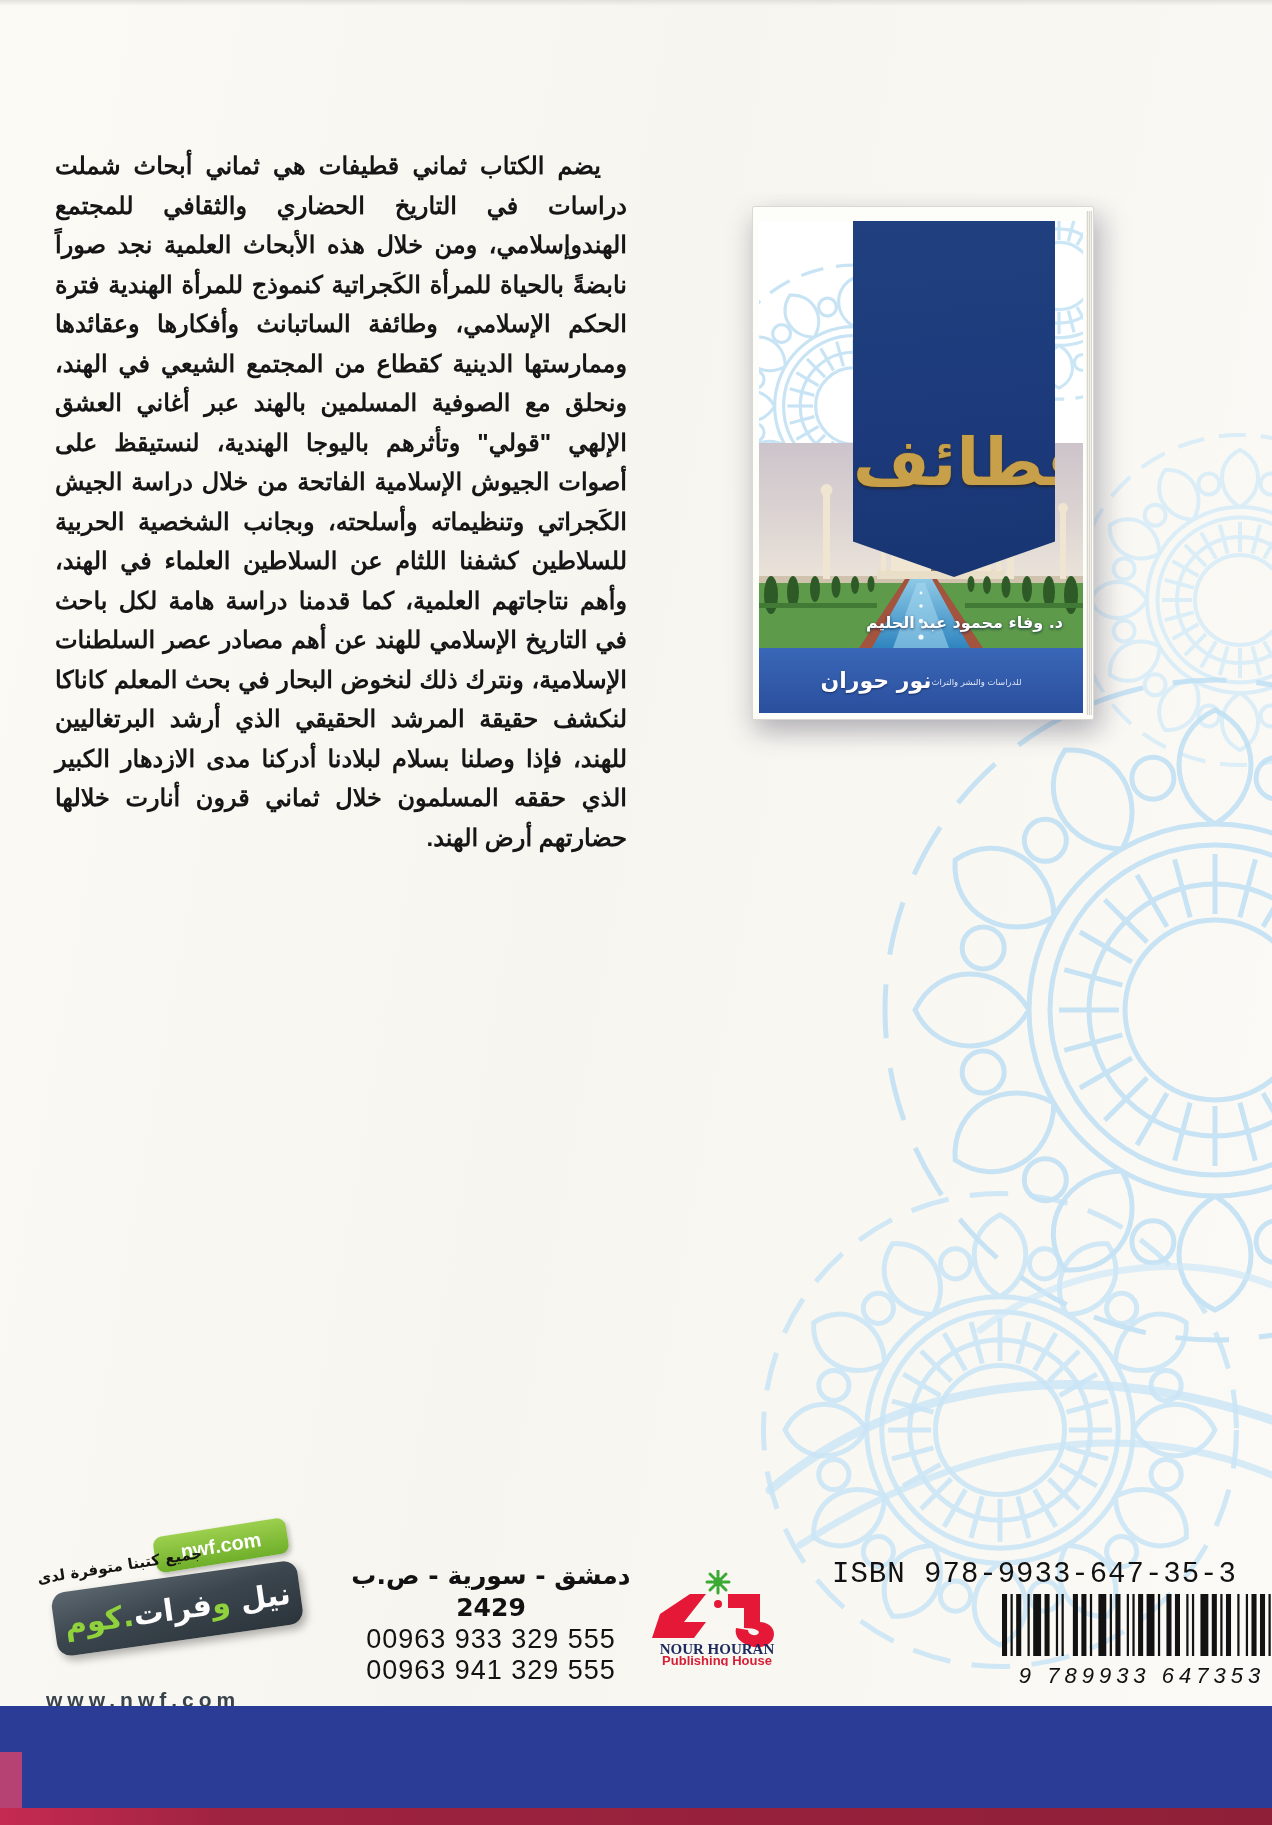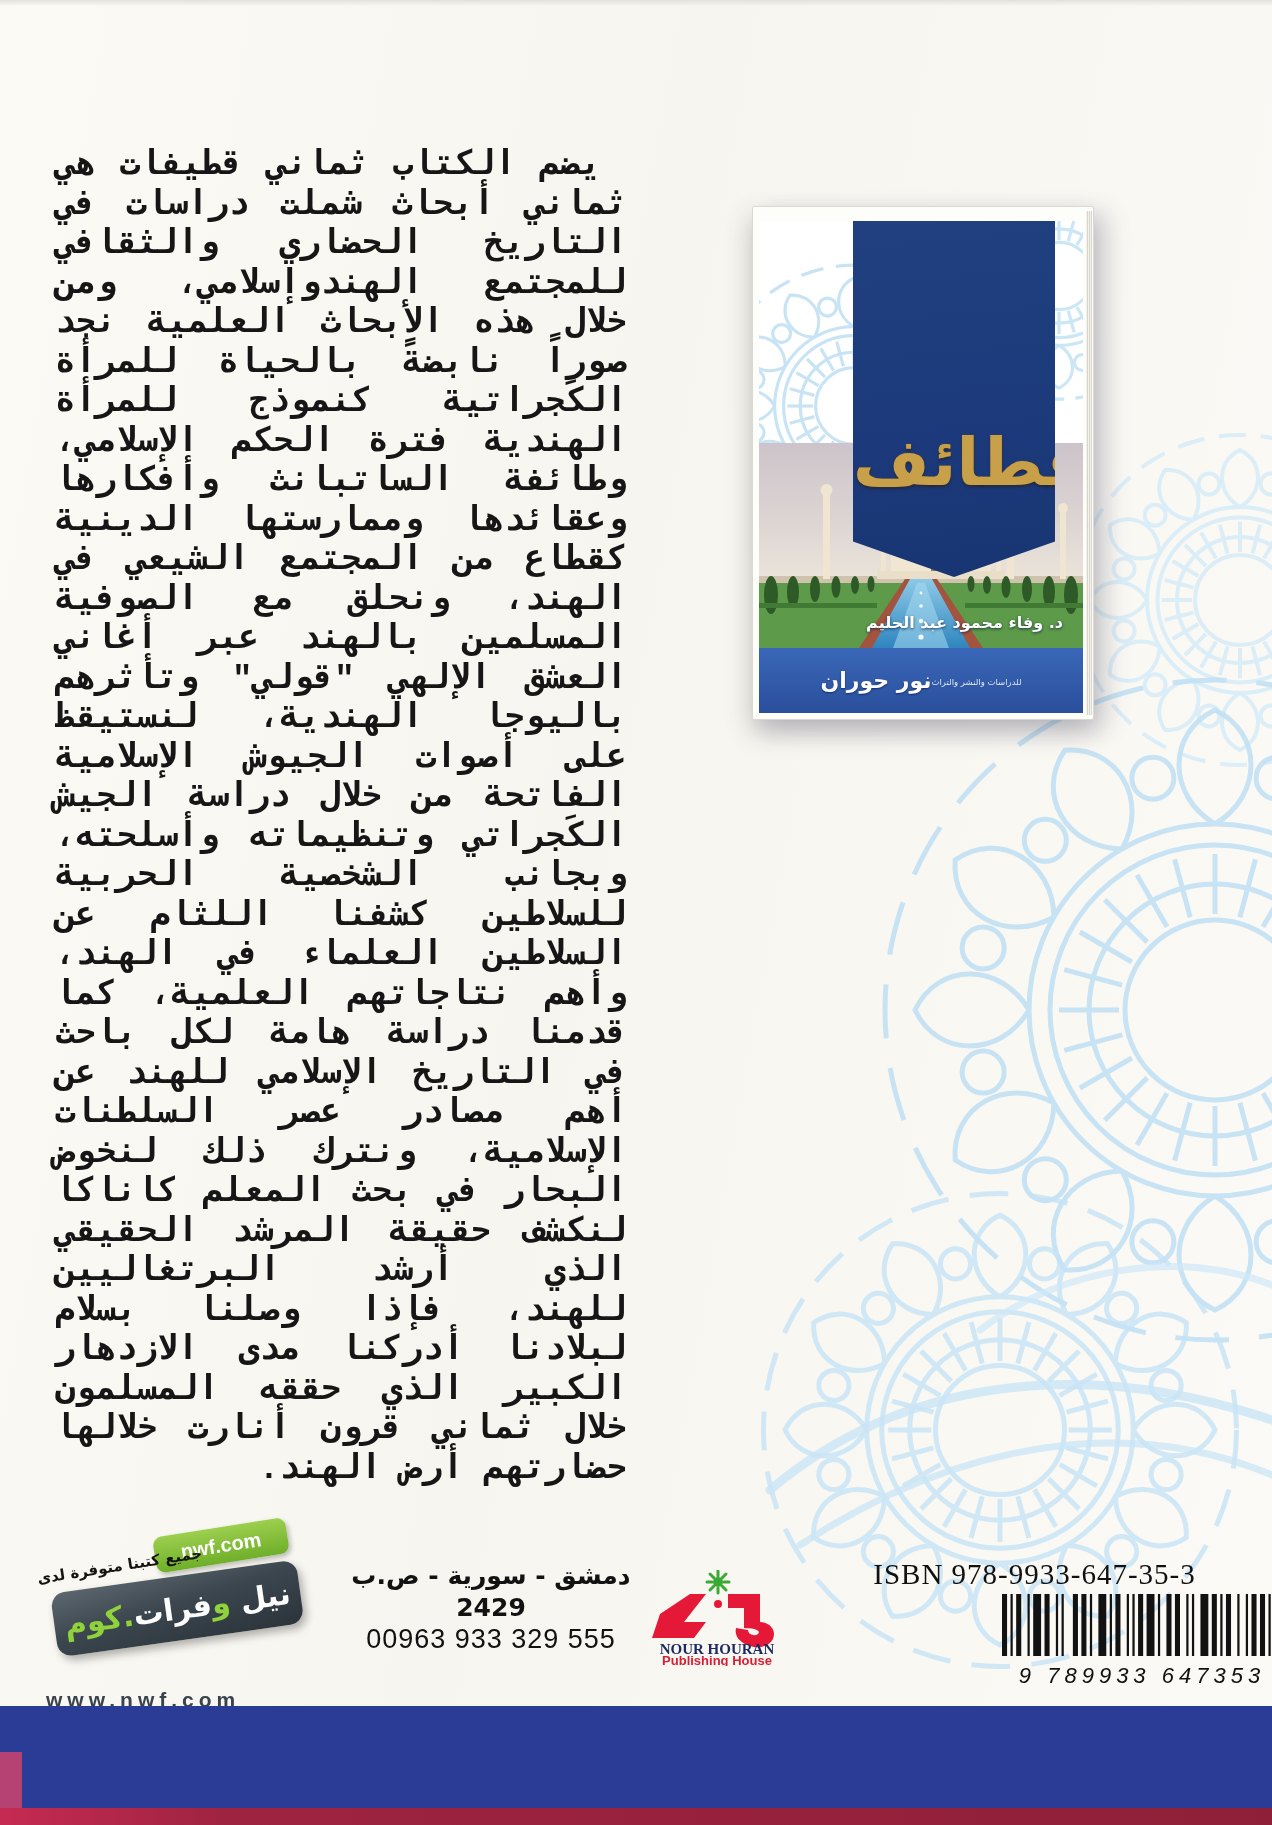--- a/index.html
+++ b/index.html
@@ -8,22 +8,22 @@
         background:linear-gradient(100deg,#fbfaf5 0%,#f7f5ef 45%,#fbfaf6 100%);}
   .page-top-edge{position:absolute;top:0;left:0;right:0;height:6px;
         background:linear-gradient(#e3e1db,rgba(255,255,255,0));}
 
   
   #decor-svg{position:absolute;top:0;left:0;width:1272px;height:1825px;pointer-events:none;}
 
   
   .synopsis{position:absolute;left:55px;top:146px;width:572px;height:1090px;
         direction:rtl;text-align:justify;text-align-last:right;
-        font-size:34px;font-weight:bold;line-height:39.5px;color:#161616;
-        text-indent:26px;font-family:Liberation Mono, monospace;}
+        font-size:24px;font-weight:bold;line-height:39.5px;color:#161616;
+        text-indent:26px;font-family:Liberation Sans, sans-serif;}
 
   
   .book-outer{position:absolute;left:752px;top:206px;width:340px;height:512px;
         background:#fdfdfa;border:1px solid #dbd8d1;border-radius:2px;
         box-shadow:0 12px 26px rgba(70,70,90,.30),14px 8px 24px rgba(90,90,110,.16);}
   .book-outer .fore-edge{position:absolute;right:1px;top:4px;bottom:4px;width:6px;
         background:repeating-linear-gradient(90deg,#f4f2ec 0 1px,#d8d5cc 1px 2px);}
   .cover{position:absolute;left:6px;top:14px;width:324px;height:492px;background:#ffffff;overflow:hidden;}
   #cover-mandala-svg{position:absolute;top:0;left:0;width:324px;height:492px;}
 
@@ -68,21 +68,21 @@
         font-size:21px;font-weight:bold;color:#39434d;letter-spacing:5px;white-space:nowrap;}
 
   .contact-block{position:absolute;left:335px;top:1560px;width:312px;text-align:center;color:#121212;}
   .contact-block .ar{direction:rtl;font-size:25px;font-weight:bold;line-height:32px;}
   .contact-block .num{font-family:"Liberation Sans",sans-serif;font-size:27px;line-height:31px;letter-spacing:1px;}
   .contact-block .mail{font-family:"Liberation Sans",sans-serif;font-size:25px;line-height:33px;}
 
   .publisher-block{position:absolute;left:632px;top:1570px;width:170px;text-align:center;}
 
   .isbn-label{position:absolute;left:812px;top:1558px;width:445px;text-align:center;
-        font-family:Liberation Serif, serif;font-size:29px;color:#111;letter-spacing:1px;}
+        font-family:Liberation Mono, monospace;font-size:29px;color:#111;letter-spacing:1px;}
   .barcode{position:absolute;left:996px;top:1594px;width:292px;text-align:center;font-style:italic;}
   .barcode-digits{font-family:"Liberation Sans",sans-serif;font-size:22px;color:#111;
         letter-spacing:5px;margin-top:1px;white-space:nowrap;}
 
   .bottom-band{position:absolute;left:0;top:1706px;width:1272px;height:102px;background:#2a3c96;}
   .bottom-strip{position:absolute;left:0;top:1808px;width:1272px;height:17px;
         background:linear-gradient(90deg,#c62a52 0%,#9e2340 18%,#8f1f38 100%);}
   .corner-pink{position:absolute;left:0;top:1752px;width:22px;height:56px;background:#d8436a;opacity:.8;}
 </style>
 </head>
@@ -522,20 +522,21 @@
     <div class="nwf-ribbon">جميع كتبنا متوفرة لدى</div>
     <div class="nwf-tag-slate">
       <div class="brand"><span class="w">نيل </span><span class="g">و</span><span class="w">فرات</span><span class="g">.كوم</span></div>
     </div>
     <div class="nwf-url">www.nwf.com</div>
   </div>
 
   <div class="contact-block">
     <div class="ar">دمشق - سورية - ص.ب 2429</div>
     <div class="num">00963 933 329 555</div>
+    <div class="num">00963 941 329 555</div>
   </div>
 
   <div class="publisher-block">
     <svg width="170" height="96" viewBox="0 0 170 96">
       <g>
         <circle cx="86" cy="12" r="5" fill="#3aaa35"></circle>
         <g stroke="#3aaa35" stroke-width="3" stroke-linecap="round">
           <line x1="86" y1="1" x2="86" y2="6"></line>
             <line x1="86" y1="18" x2="86" y2="23"></line>
           <line x1="75" y1="12" x2="80" y2="12"></line>

